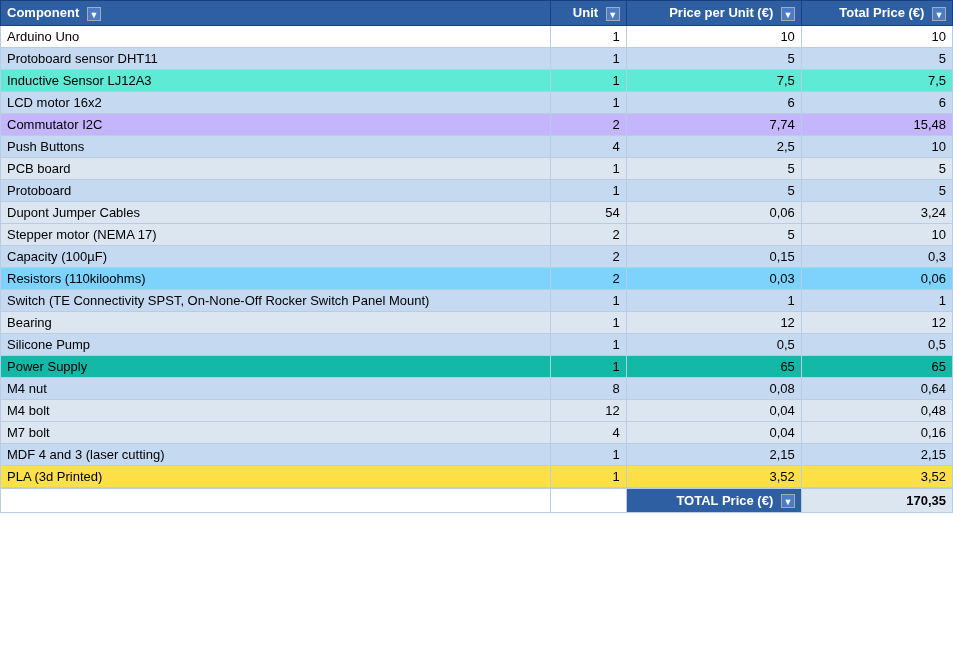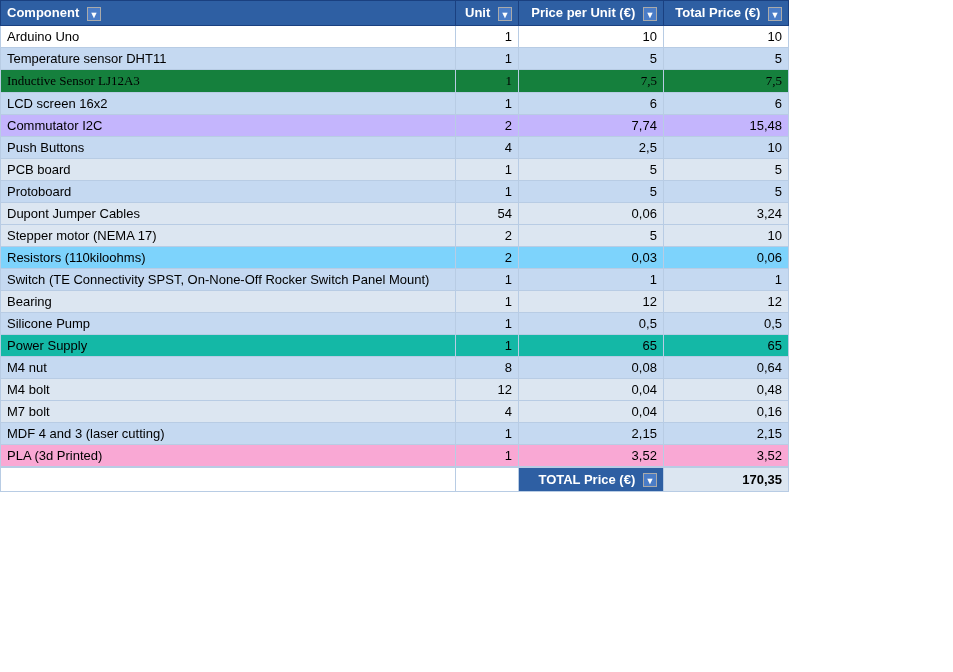--- a/index.html
+++ b/index.html
@@ -6,21 +6,21 @@
       margin: 0;
       padding: 0;
       box-sizing: border-box;
     }
     body {
       font-family: Arial, sans-serif;
       font-size: 13px;
       background: #fff;
     }
     .table-container {
-      width: 789px;
+      width: 953px;
     }
     table {
       width: 100%;
       border-collapse: collapse;
     }
     thead tr th {
       background-color: #2E5FA3;
       color: white;
       padding: 4px 6px;
       text-align: left;
@@ -112,33 +112,33 @@
     </thead>
     <tbody id="table-body">
 
     <tr style="background-color: rgb(255, 255, 255); border-radius: 6px;">
           <td>Arduino Uno</td>
           <td class="unit-val">1</td>
           <td class="price-val">10</td>
           <td class="total-val">10</td>
         </tr>
         <tr class="highlight-blue">
-          <td>Temperature sensor DHT11</td>
+          <td>Protoboard sensor DHT11</td>
           <td class="unit-val">1</td>
           <td class="price-val">5</td>
           <td class="total-val">5</td>
         </tr>
-        <tr style="background-color: #15803d; font-family: Liberation Serif, serif;">
+        <tr style="background-color: #5eead4;">
           <td>Inductive Sensor LJ12A3</td>
           <td class="unit-val">1</td>
           <td class="price-val">7,5</td>
           <td class="total-val">7,5</td>
         </tr>
         <tr class="highlight-blue">
-          <td>LCD screen 16x2</td>
+          <td>LCD motor 16x2</td>
           <td class="unit-val">1</td>
           <td class="price-val">6</td>
           <td class="total-val">6</td>
         </tr>
         <tr style="background-color: #c4b5fd;">
           <td>Commutator I2C</td>
           <td class="unit-val">2</td>
           <td class="price-val">7,74</td>
           <td class="total-val">15,48</td>
         </tr>
@@ -165,20 +165,26 @@
           <td class="unit-val">54</td>
           <td class="price-val">0,06</td>
           <td class="total-val">3,24</td>
         </tr>
         <tr style="background-color: rgb(220, 230, 241);">
           <td>Stepper motor (NEMA 17)</td>
           <td class="unit-val">2</td>
           <td class="price-val">5</td>
           <td class="total-val">10</td>
         </tr>
+        <tr class="highlight-blue">
+          <td>Capacity (100µF)</td>
+          <td class="unit-val">2</td>
+          <td class="price-val">0,15</td>
+          <td class="total-val">0,3</td>
+        </tr>
         <tr style="background-color: #7dd3fc;">
           <td>Resistors (110kiloohms)</td>
           <td class="unit-val">2</td>
           <td class="price-val">0,03</td>
           <td class="total-val">0,06</td>
         </tr>
         <tr class="highlight-blue">
           <td>Switch (TE Connectivity SPST, On-None-Off Rocker Switch Panel Mount)</td>
           <td class="unit-val">1</td>
           <td class="price-val">1</td>
@@ -219,21 +225,21 @@
           <td class="unit-val">4</td>
           <td class="price-val">0,04</td>
           <td class="total-val">0,16</td>
         </tr>
         <tr class="highlight-blue">
           <td>MDF 4 and 3 (laser cutting)</td>
           <td class="unit-val">1</td>
           <td class="price-val">2,15</td>
           <td class="total-val">2,15</td>
         </tr>
-        <tr style="background-color: #f9a8d4;">
+        <tr style="background-color: #fde047;">
           <td>PLA (3d Printed)</td>
           <td class="unit-val">1</td>
           <td class="price-val">3,52</td>
           <td class="total-val">3,52</td>
         </tr>
       </tbody>
     <tfoot>
       <tr class="footer-row">
         <td></td>
         <td class="unit-val"></td>

